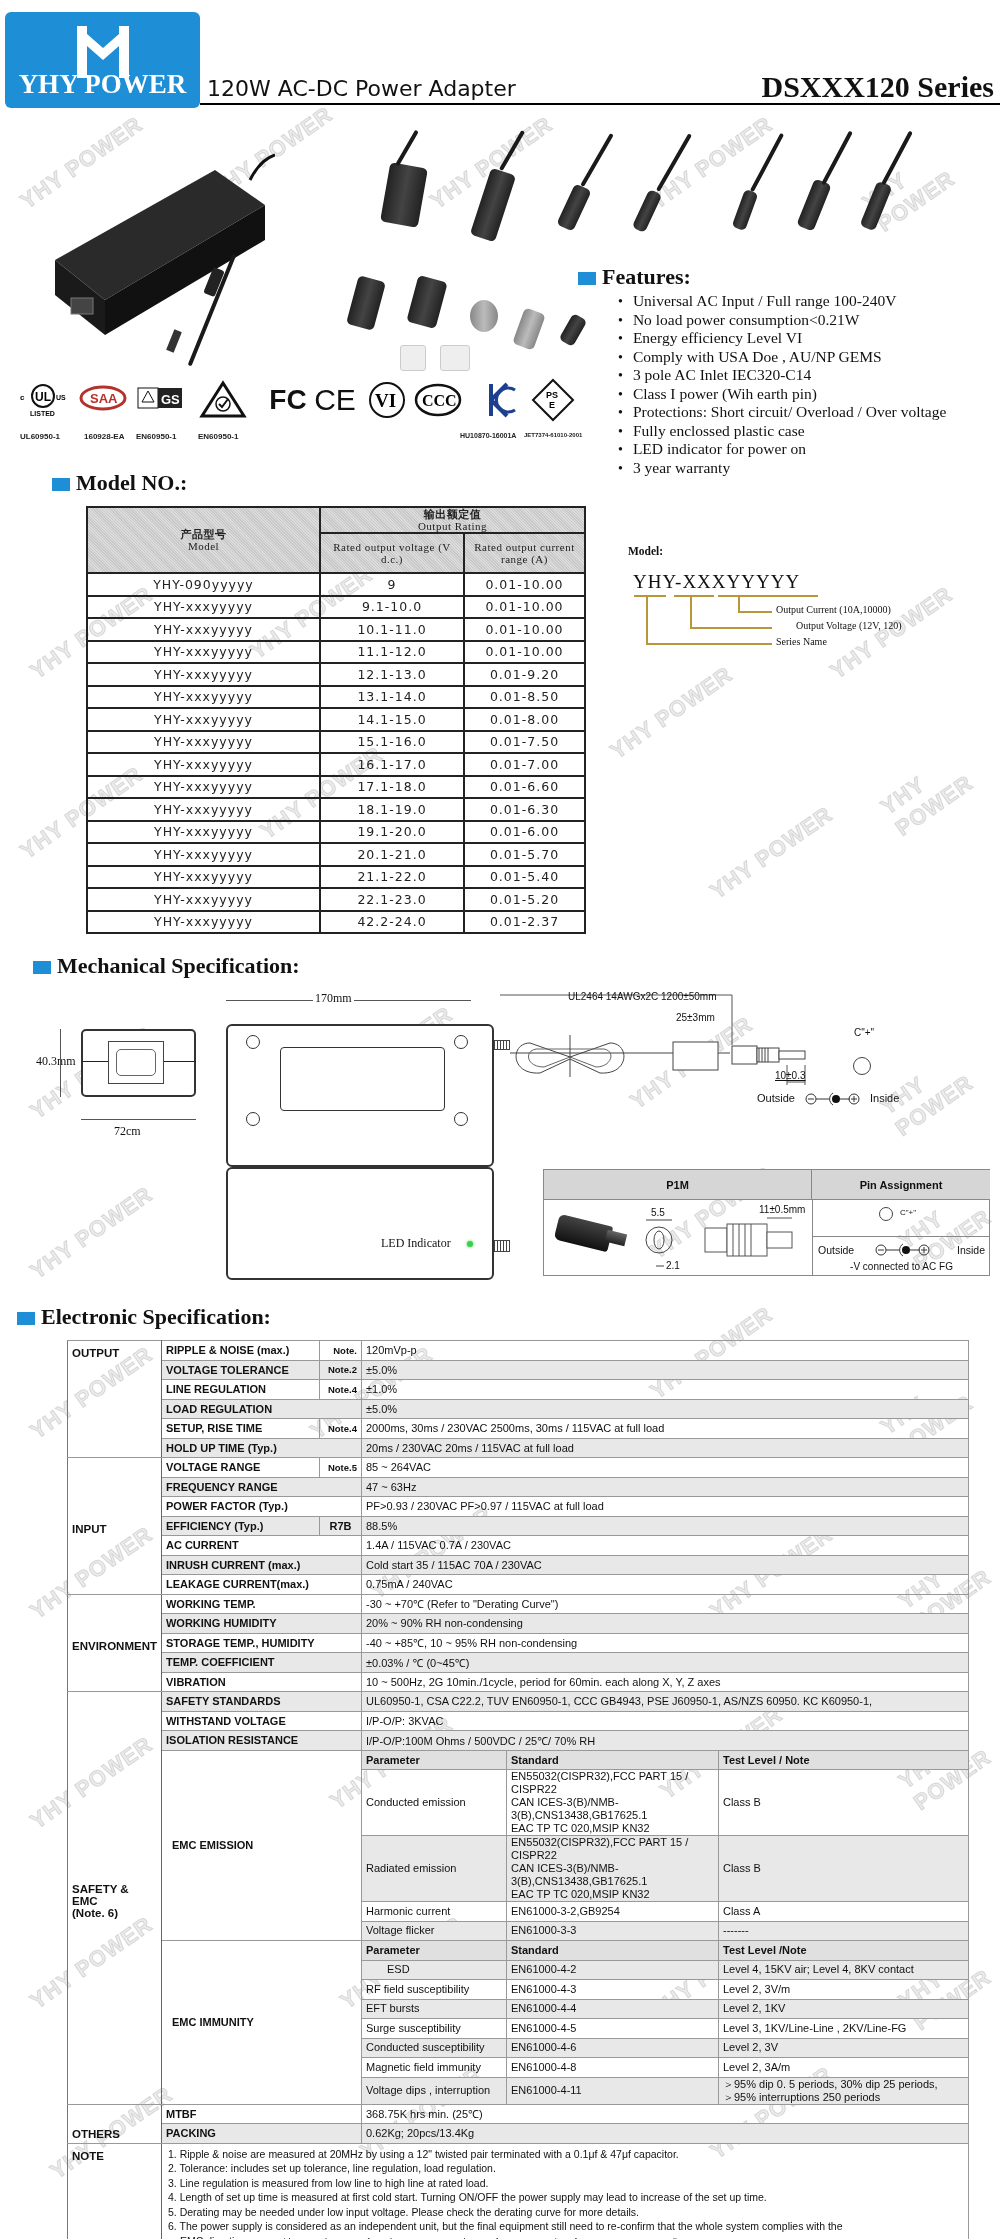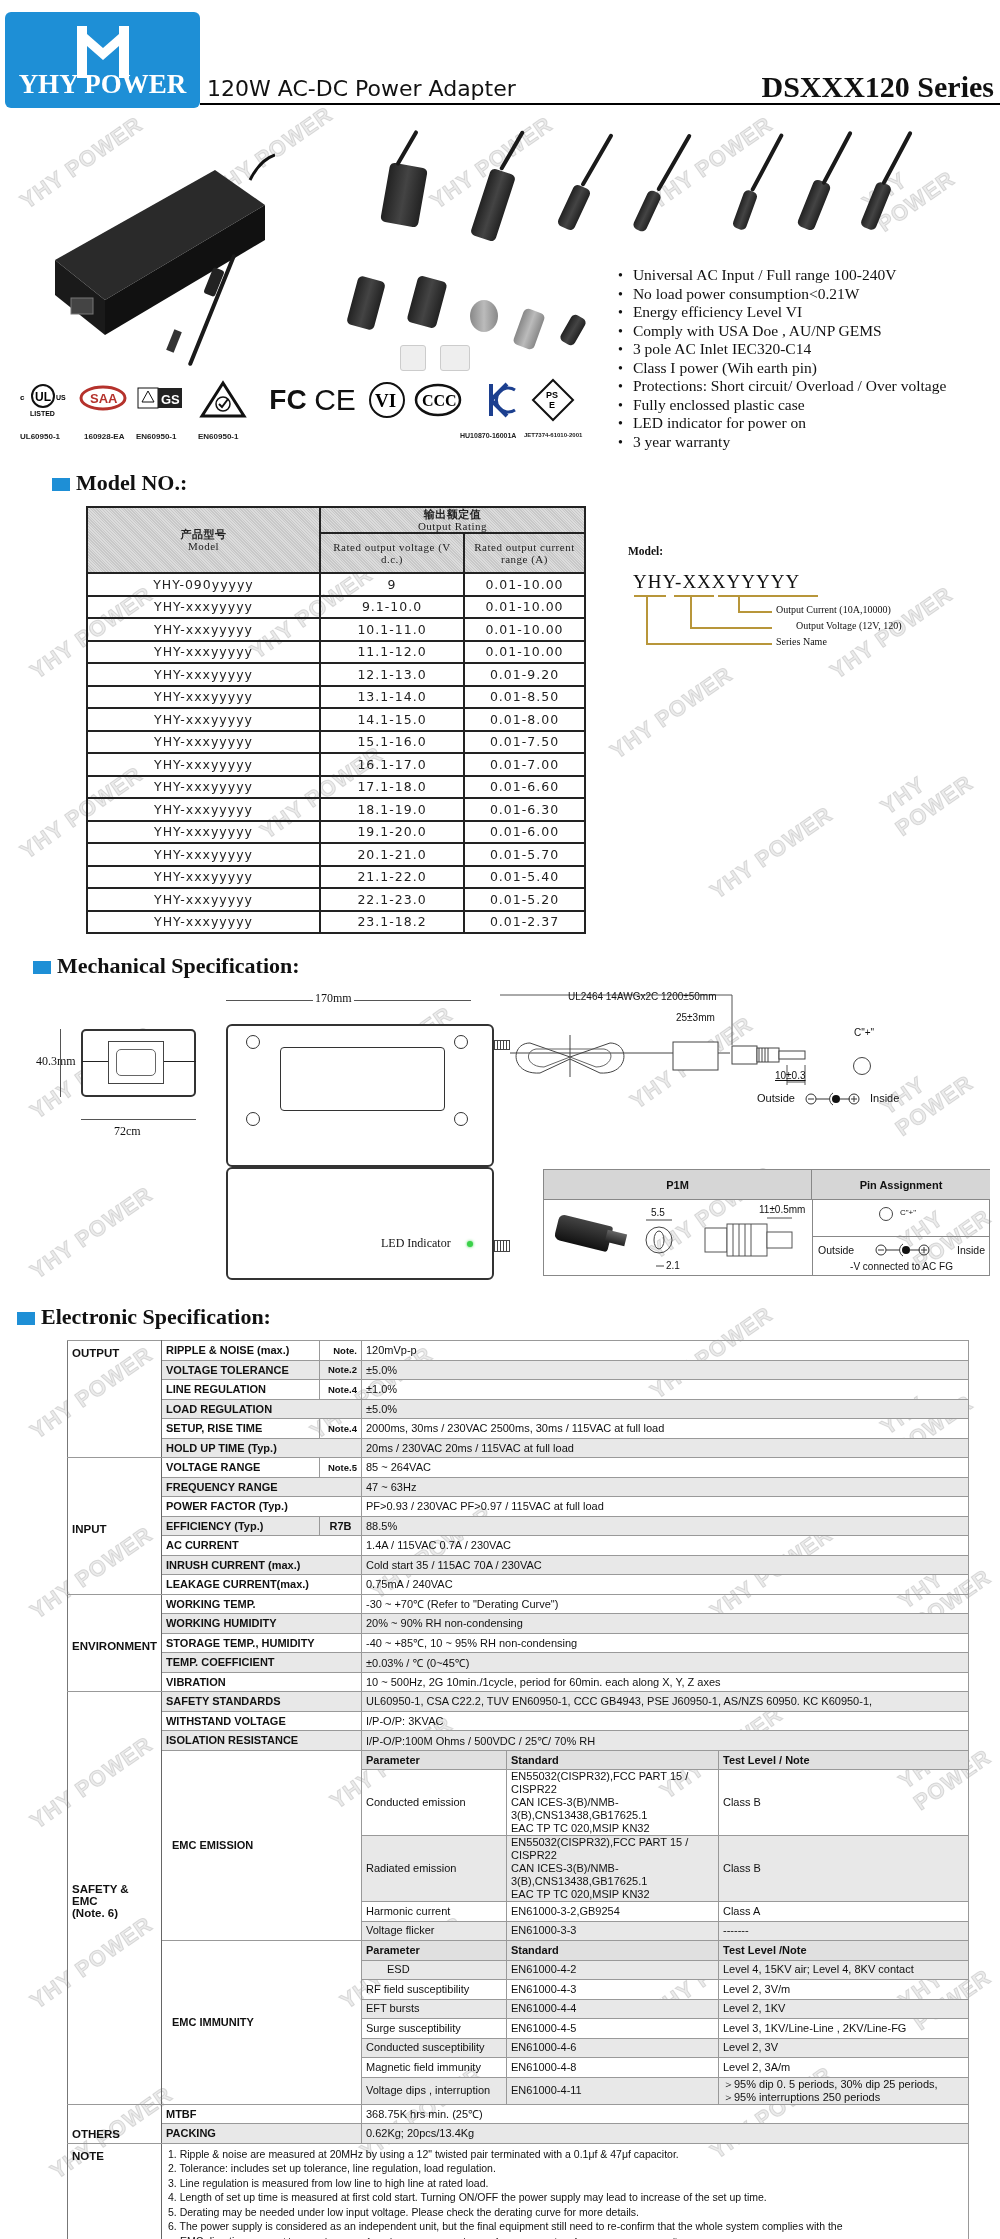--- a/index.html
+++ b/index.html
@@ -161,20 +161,23 @@
   <div class="abs connector" style="left:352px;top:278px;width:28px;height:50px;transform:rotate(15deg);"></div>
   <div class="abs connector" style="left:412px;top:278px;width:30px;height:48px;transform:rotate(15deg);"></div>
   <div class="abs grey-conn" style="left:470px;top:300px;width:28px;height:32px;border-radius:50%;"></div>
   <div class="abs grey-conn" style="left:518px;top:310px;width:22px;height:38px;transform:rotate(20deg);"></div>
   <div class="abs connector" style="left:565px;top:315px;width:16px;height:30px;transform:rotate(30deg);"></div>
   <div class="abs white-conn" style="left:400px;top:345px;width:26px;height:26px;"></div>
   <div class="abs white-conn" style="left:440px;top:345px;width:30px;height:26px;"></div>
 </div>
 
 <div class="abs features">
+  <div class="sec-title">
+    <span class="sec-square"></span><span>Features:</span>
+  </div>
   <ul>
     <li>Universal AC Input / Full range 100-240V</li>
     <li>No load power consumption&lt;0.21W</li>
     <li>Energy efficiency Level VI</li>
     <li>Comply with USA Doe , AU/NP GEMS</li>
     <li>3 pole AC Inlet IEC320-C14</li>
     <li>Class I power (Wih earth pin)</li>
     <li>Protections: Short circuit/ Overload / Over voltage</li>
     <li>Fully enclossed plastic case</li>
     <li>LED indicator for power on</li>
@@ -340,21 +343,21 @@
         <td>21.1-22.0</td>
         <td>0.01-5.40</td>
       </tr>
       <tr>
         <td>YHY-xxxyyyyy</td>
         <td>22.1-23.0</td>
         <td>0.01-5.20</td>
       </tr>
       <tr>
         <td>YHY-xxxyyyyy</td>
-        <td>23.1-18.2</td>
+        <td>42.2-24.0</td>
         <td>0.01-2.37</td>
       </tr>
     </tbody>
 </table>
 
 <div class="abs model-legend" style="width:360px;height:120px;">
   <div class="lbl">Model:</div>
   <div class="code">YHY-XXXYYYYY</div>
   <div class="line" style="left:6px;top:50px;width:32px;height:2px;"></div>
   <div class="line" style="left:46px;top:50px;width:40px;height:2px;"></div>

